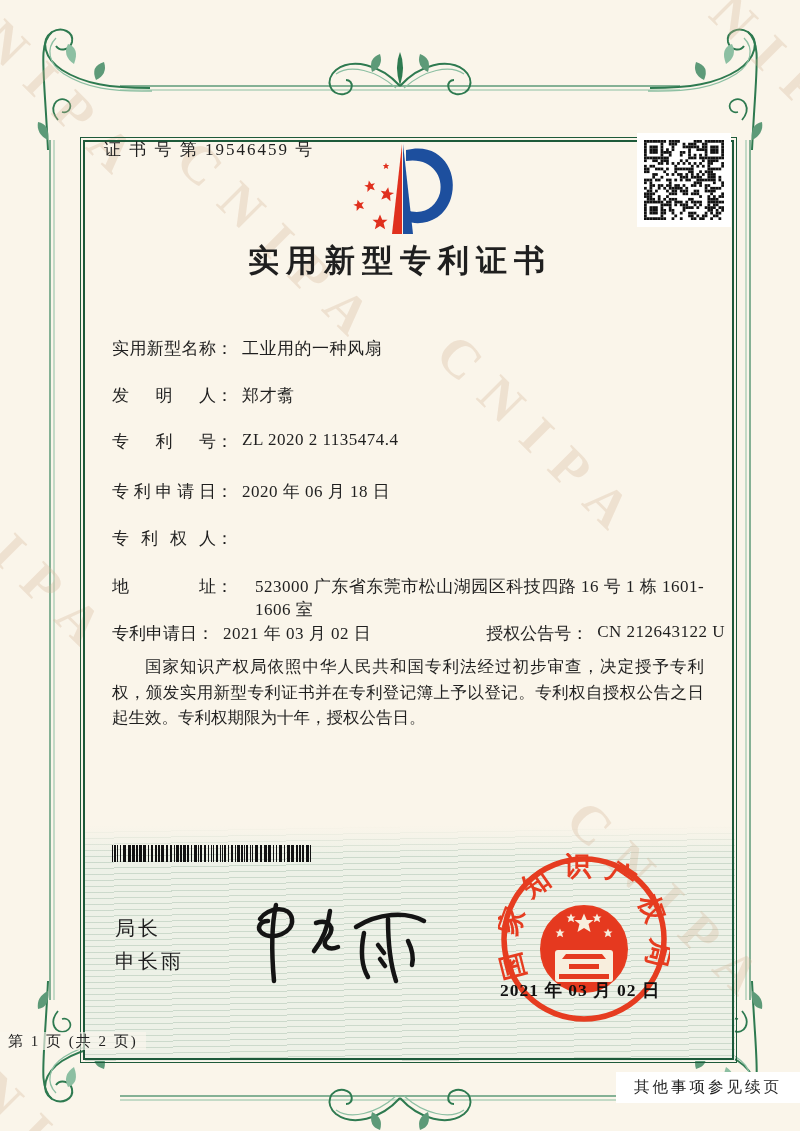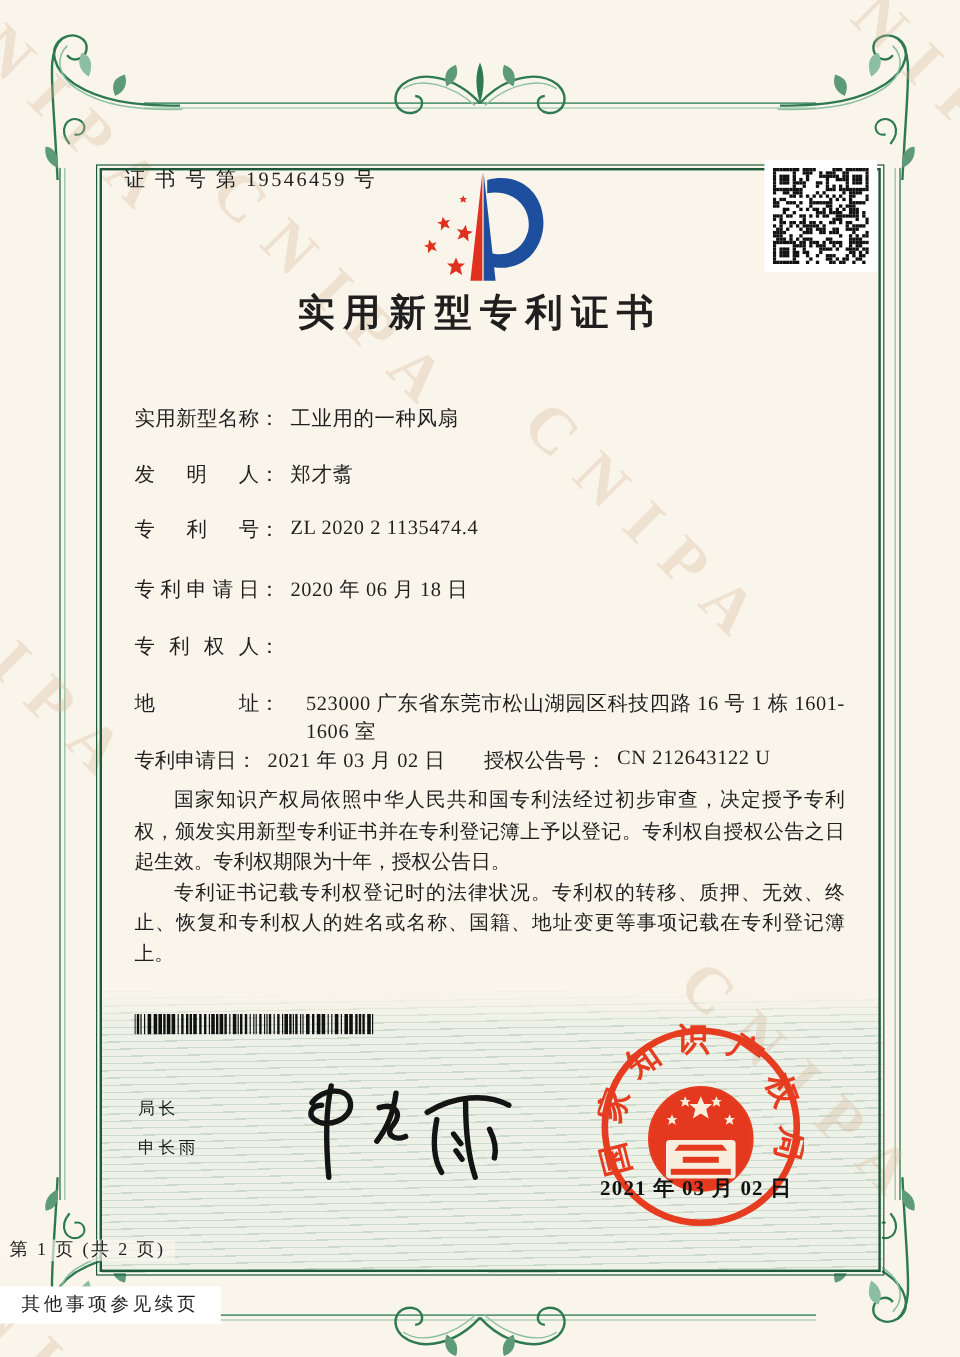--- a/index.html
+++ b/index.html
@@ -46,43 +46,43 @@
   .title{
     position:absolute;left:0;top:240px;width:100%;text-align:center;z-index:3;
     font-size:31px;font-weight:bold;letter-spacing:7px;
   }
   
   .row{position:absolute;left:112px;z-index:3;font-size:17px;display:flex;align-items:flex-start;}
   .flabel{display:inline-block;width:104px;text-align:justify;text-align-last:justify;}
   .fcolon{display:inline-block;}
   .fvalue{display:inline-block;margin-left:9px;letter-spacing:0.5px;font-family:Liberation Serif, serif;}
   .fvalue.wrap{width:452px;line-height:23px;margin-left:22px;}
-  .pair2{margin-left:32px;display:flex;}
+  .pair2{margin-left:115px;display:flex;}
   
   .body-text{
     position:absolute;left:112px;top:654px;width:592px;z-index:3;
     font-size:16.5px;line-height:25.5px;text-align:justify;
   }
   .body-text p{margin:0;text-indent:2em;}
   
   .barcode{position:absolute;left:112px;top:845px;z-index:3;}
-  .sign-label{position:absolute;left:115px;z-index:3;font-family:Liberation Sans, sans-serif;font-size:14px;letter-spacing:3px;}
+  .sign-label{position:absolute;left:115px;z-index:3;font-family:Liberation Sans, sans-serif;font-size:20px;letter-spacing:3px;}
   .signature{position:absolute;left:238px;top:893px;z-index:3;}
   .seal{position:absolute;left:498px;top:853px;z-index:4;}
   .seal-date{
     position:absolute;left:500px;top:978px;z-index:5;
     font-size:17.5px;font-weight:bold;letter-spacing:1px;color:#111;
   }
   .page-info{
     position:absolute;left:0;top:1032px;width:100%;text-align:left;z-index:3;
     font-size:15px;letter-spacing:2px;
   }
   .page-info span{background:rgba(250,246,236,0.65);padding:1px 8px;}
   .note{
-    position:absolute;left:0;top:1072px;width:100%;text-align:left;z-index:5;
+    position:absolute;left:0;top:1072px;width:100%;text-align:right;z-index:5;
   }
   .note span{
     display:inline-block;background:#ffffff;padding:5px 18px;
     font-size:15.5px;letter-spacing:3px;
   }
 </style>
 </head>
 <body>
 
 <svg id="border-svg" width="800" height="1131" viewBox="0 0 800 1131">
@@ -615,21 +615,20 @@
   <span class="fvalue">2021 年 03 月 02 日</span>
   <span class="pair2">
     <span>授权公告号</span>
       <span>：</span>
     <span class="fvalue">CN 212643122 U</span>
   </span>
 </div>
 
 <div class="body-text">
   <p>国家知识产权局依照中华人民共和国专利法经过初步审查，决定授予专利权，颁发实用新型专利证书并在专利登记簿上予以登记。专利权自授权公告之日起生效。专利权期限为十年，授权公告日。</p>
-  <p>专利证书记载专利权登记时的法律状况。专利权的转移、质押、无效、终止、恢复和专利权人的姓名或名称、国籍、地址变更等事项记载在专利登记簿上。</p>
 </div>
 
 <div class="barcode">
   <svg id="barcode-svg" width="204" height="17" viewBox="0 0 204 17">
       <rect x="0" y="0" width="1" height="17" fill="#111"></rect>
       <rect x="2" y="0" width="2" height="17" fill="#111"></rect>
       <rect x="5" y="0" width="1" height="17" fill="#111"></rect>
       <rect x="8" y="0" width="1" height="17" fill="#111"></rect>
       <rect x="11" y="0" width="3" height="17" fill="#111"></rect>
       <rect x="16" y="0" width="3" height="17" fill="#111"></rect>

